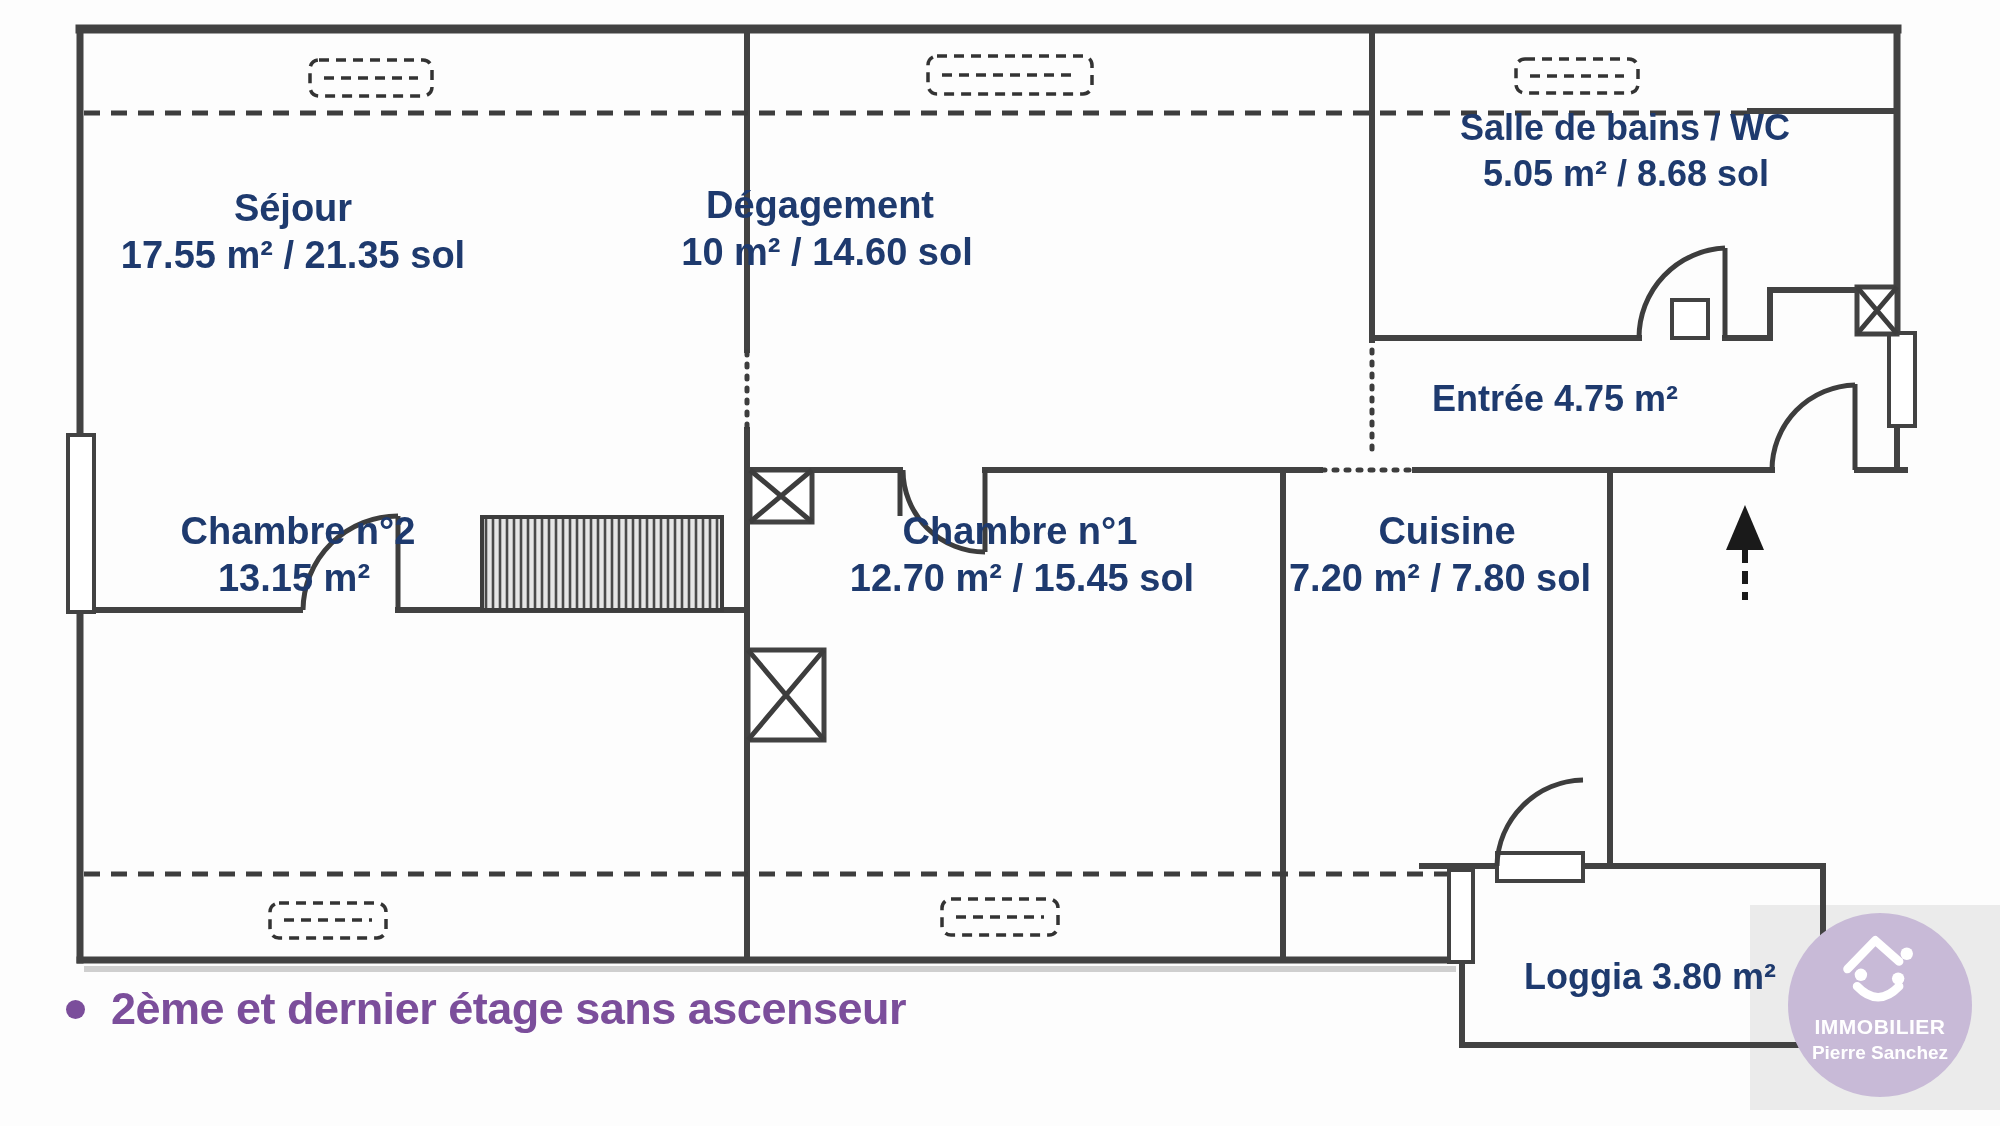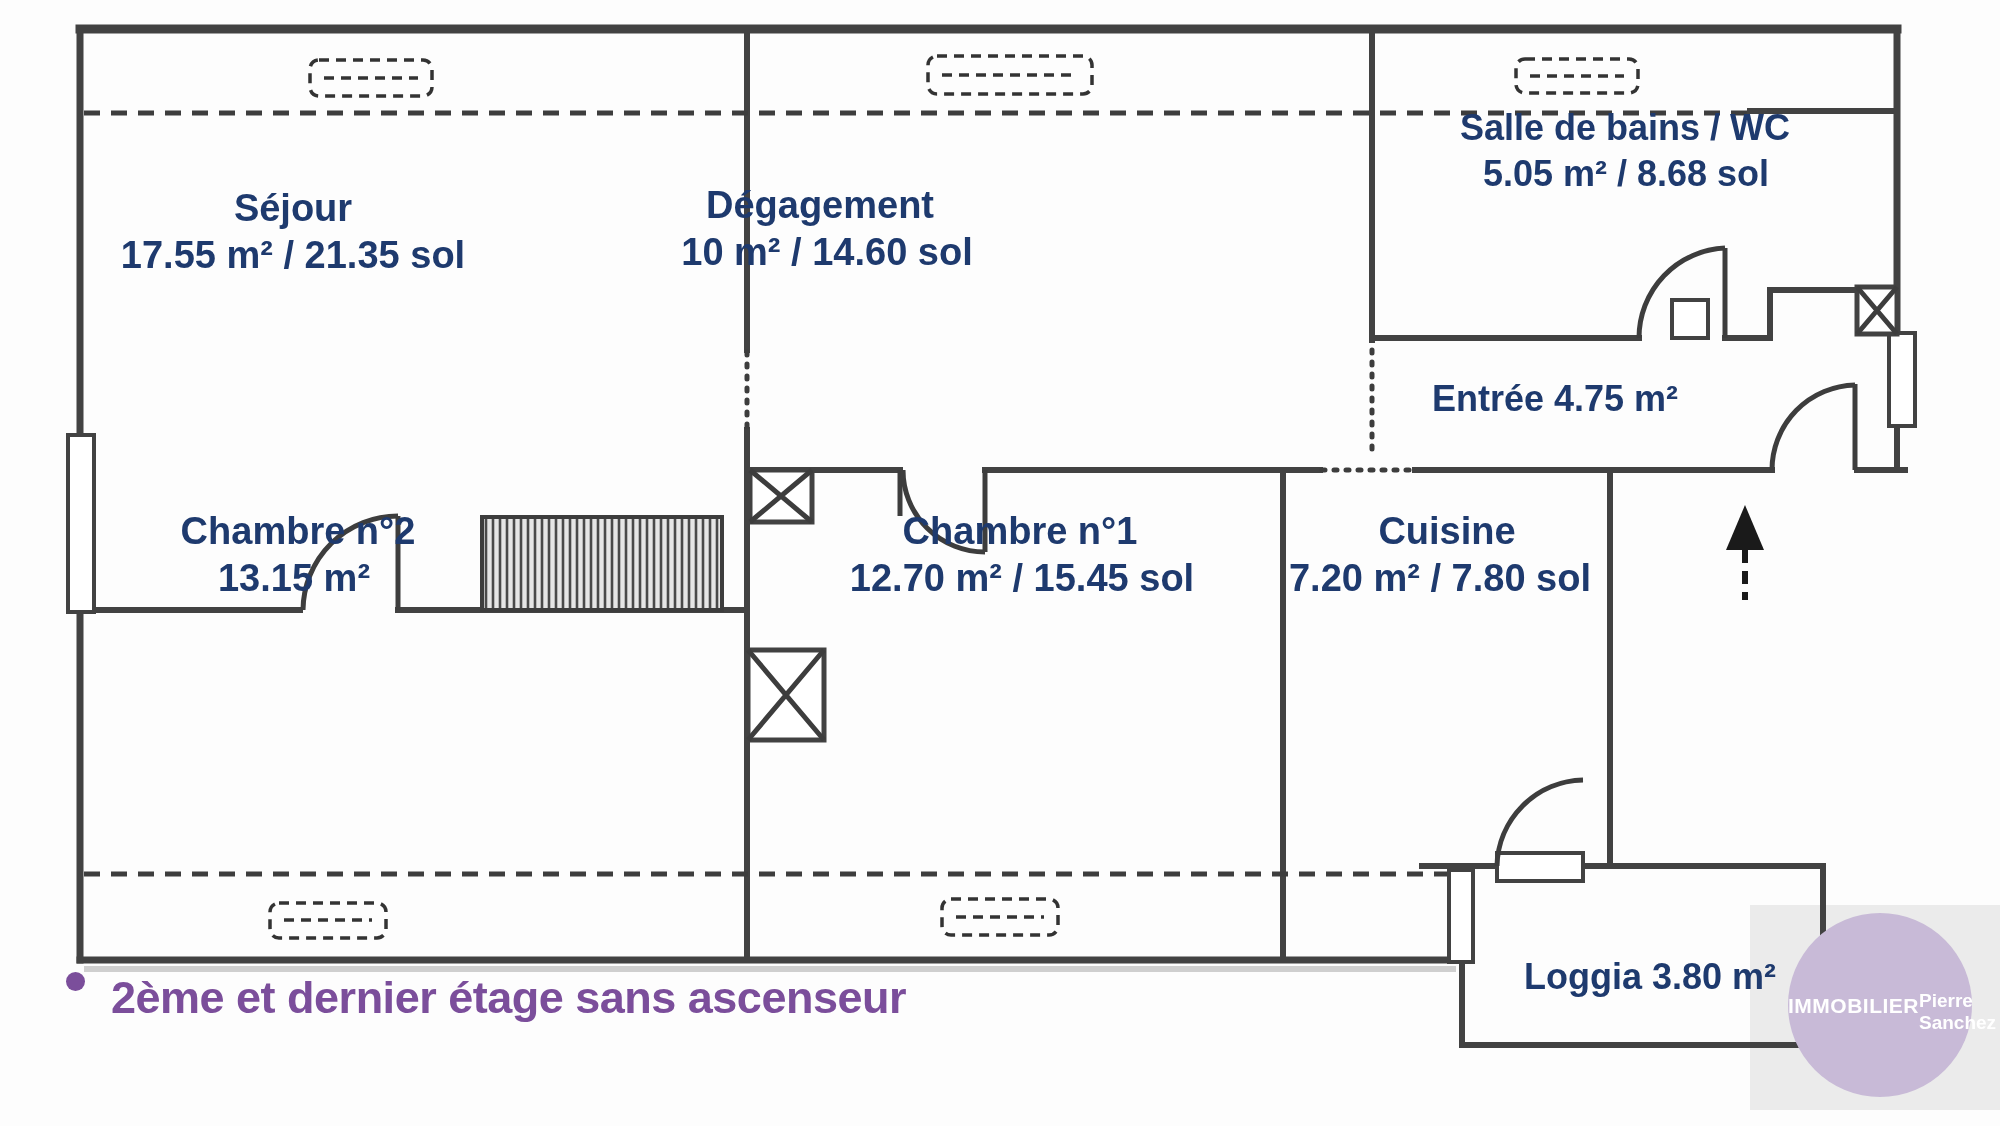--- a/index.html
+++ b/index.html
@@ -10,43 +10,43 @@
     --watermark:#ebebeb;
   }
   *{box-sizing:border-box;}
   html,body{margin:0;padding:0;background:#ffffff;}
   body{font-family:"Liberation Sans", sans-serif;}
   #stage{position:relative;width:2000px;height:1126px;background:#fdfdfd;overflow:hidden;}
 
   
   .watermark{position:absolute;left:1750px;top:905px;width:250px;height:205px;background:var(--watermark);z-index:1;}
   .logo{position:absolute;left:1788px;top:913px;width:184px;height:184px;border-radius:50%;
-        background:var(--logo_circle);z-index:3;display:flex;flex-direction:row;align-items:center;justify-content:space-between;}
+        background:var(--logo_circle);z-index:3;display:flex;flex-direction:column;align-items:center;}
   .logo svg{margin-top:14px;}
   .logo .l1{color:#ffffff;font-weight:700;font-size:21px;letter-spacing:.5px;margin-top:2px;}
-  .logo .l2{color:#ffffff;font-weight:700;font-size:19px;margin-top:13px;}
+  .logo .l2{color:#ffffff;font-weight:700;font-size:19px;margin-top:3px;}
 
   
   #plan{position:absolute;left:0;top:0;z-index:2;}
   .wall{stroke:var(--wall);fill:none;stroke-linecap:square;}
   .w9{stroke-width:9;} .w7{stroke-width:7;} .w6{stroke-width:6;}
   .dashline{stroke:#3d3d3d;stroke-width:5;fill:none;stroke-dasharray:16 11;}
   .dotline{stroke:#3d3d3d;stroke-width:5;fill:none;stroke-dasharray:3 9;stroke-linecap:round;}
   .sym{stroke:#333333;stroke-width:3.5;fill:none;stroke-dasharray:10 7;}
   .whitebox{fill:#ffffff;stroke:var(--wall);stroke-width:4;}
   .xbox{fill:#ffffff;stroke:var(--wall);stroke-width:5;}
   .door{stroke:#3d3d3d;stroke-width:5;fill:none;}
   .shadow{stroke:#cfcfcf;stroke-width:6;fill:none;}
   .room-name, .room-area{fill:var(--label);font-family:"Liberation Sans",sans-serif;
         font-weight:700;text-anchor:middle;}
   .fs38{font-size:38px;} .fs36{font-size:36px;}
 
   
   .notes{position:absolute;left:66px;top:972px;z-index:4;}
-  .note-line{display:flex;height:74px;}
+  .note-line{display:flex;align-items:center;height:74px;}
   .note-dot{width:19px;height:19px;border-radius:50%;background:var(--accent_purple);margin-right:26px;flex:0 0 auto;}
   .note-text{color:var(--accent_purple);font-weight:700;font-size:45px;letter-spacing:-0.5px;white-space:nowrap;}
 </style>
 </head>
 <body>
 
 <div id="stage">
 
   <div class="watermark"></div>
 

